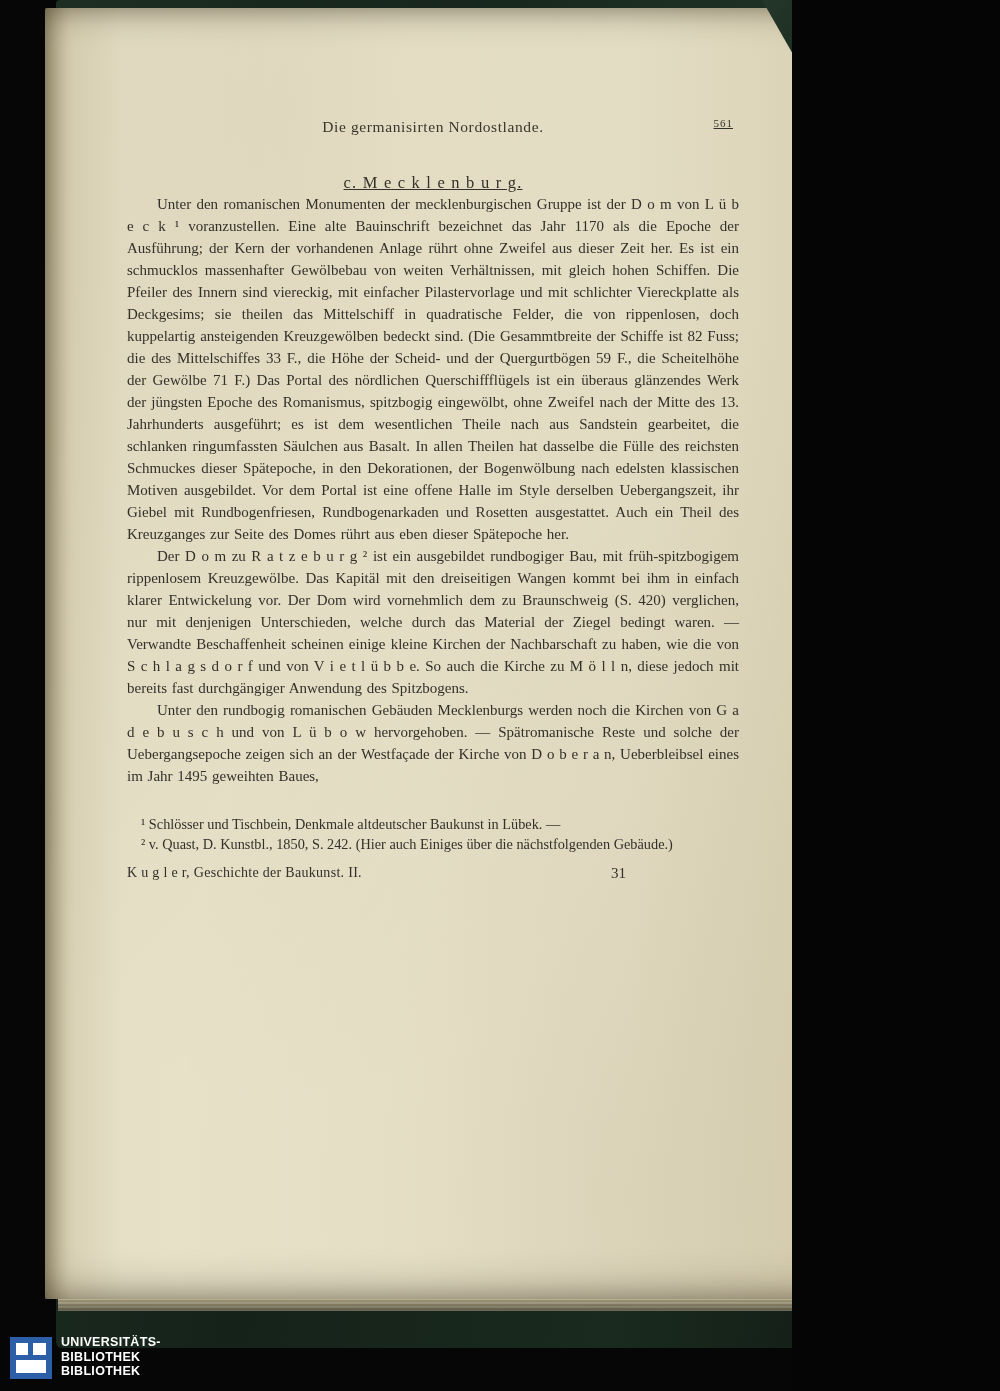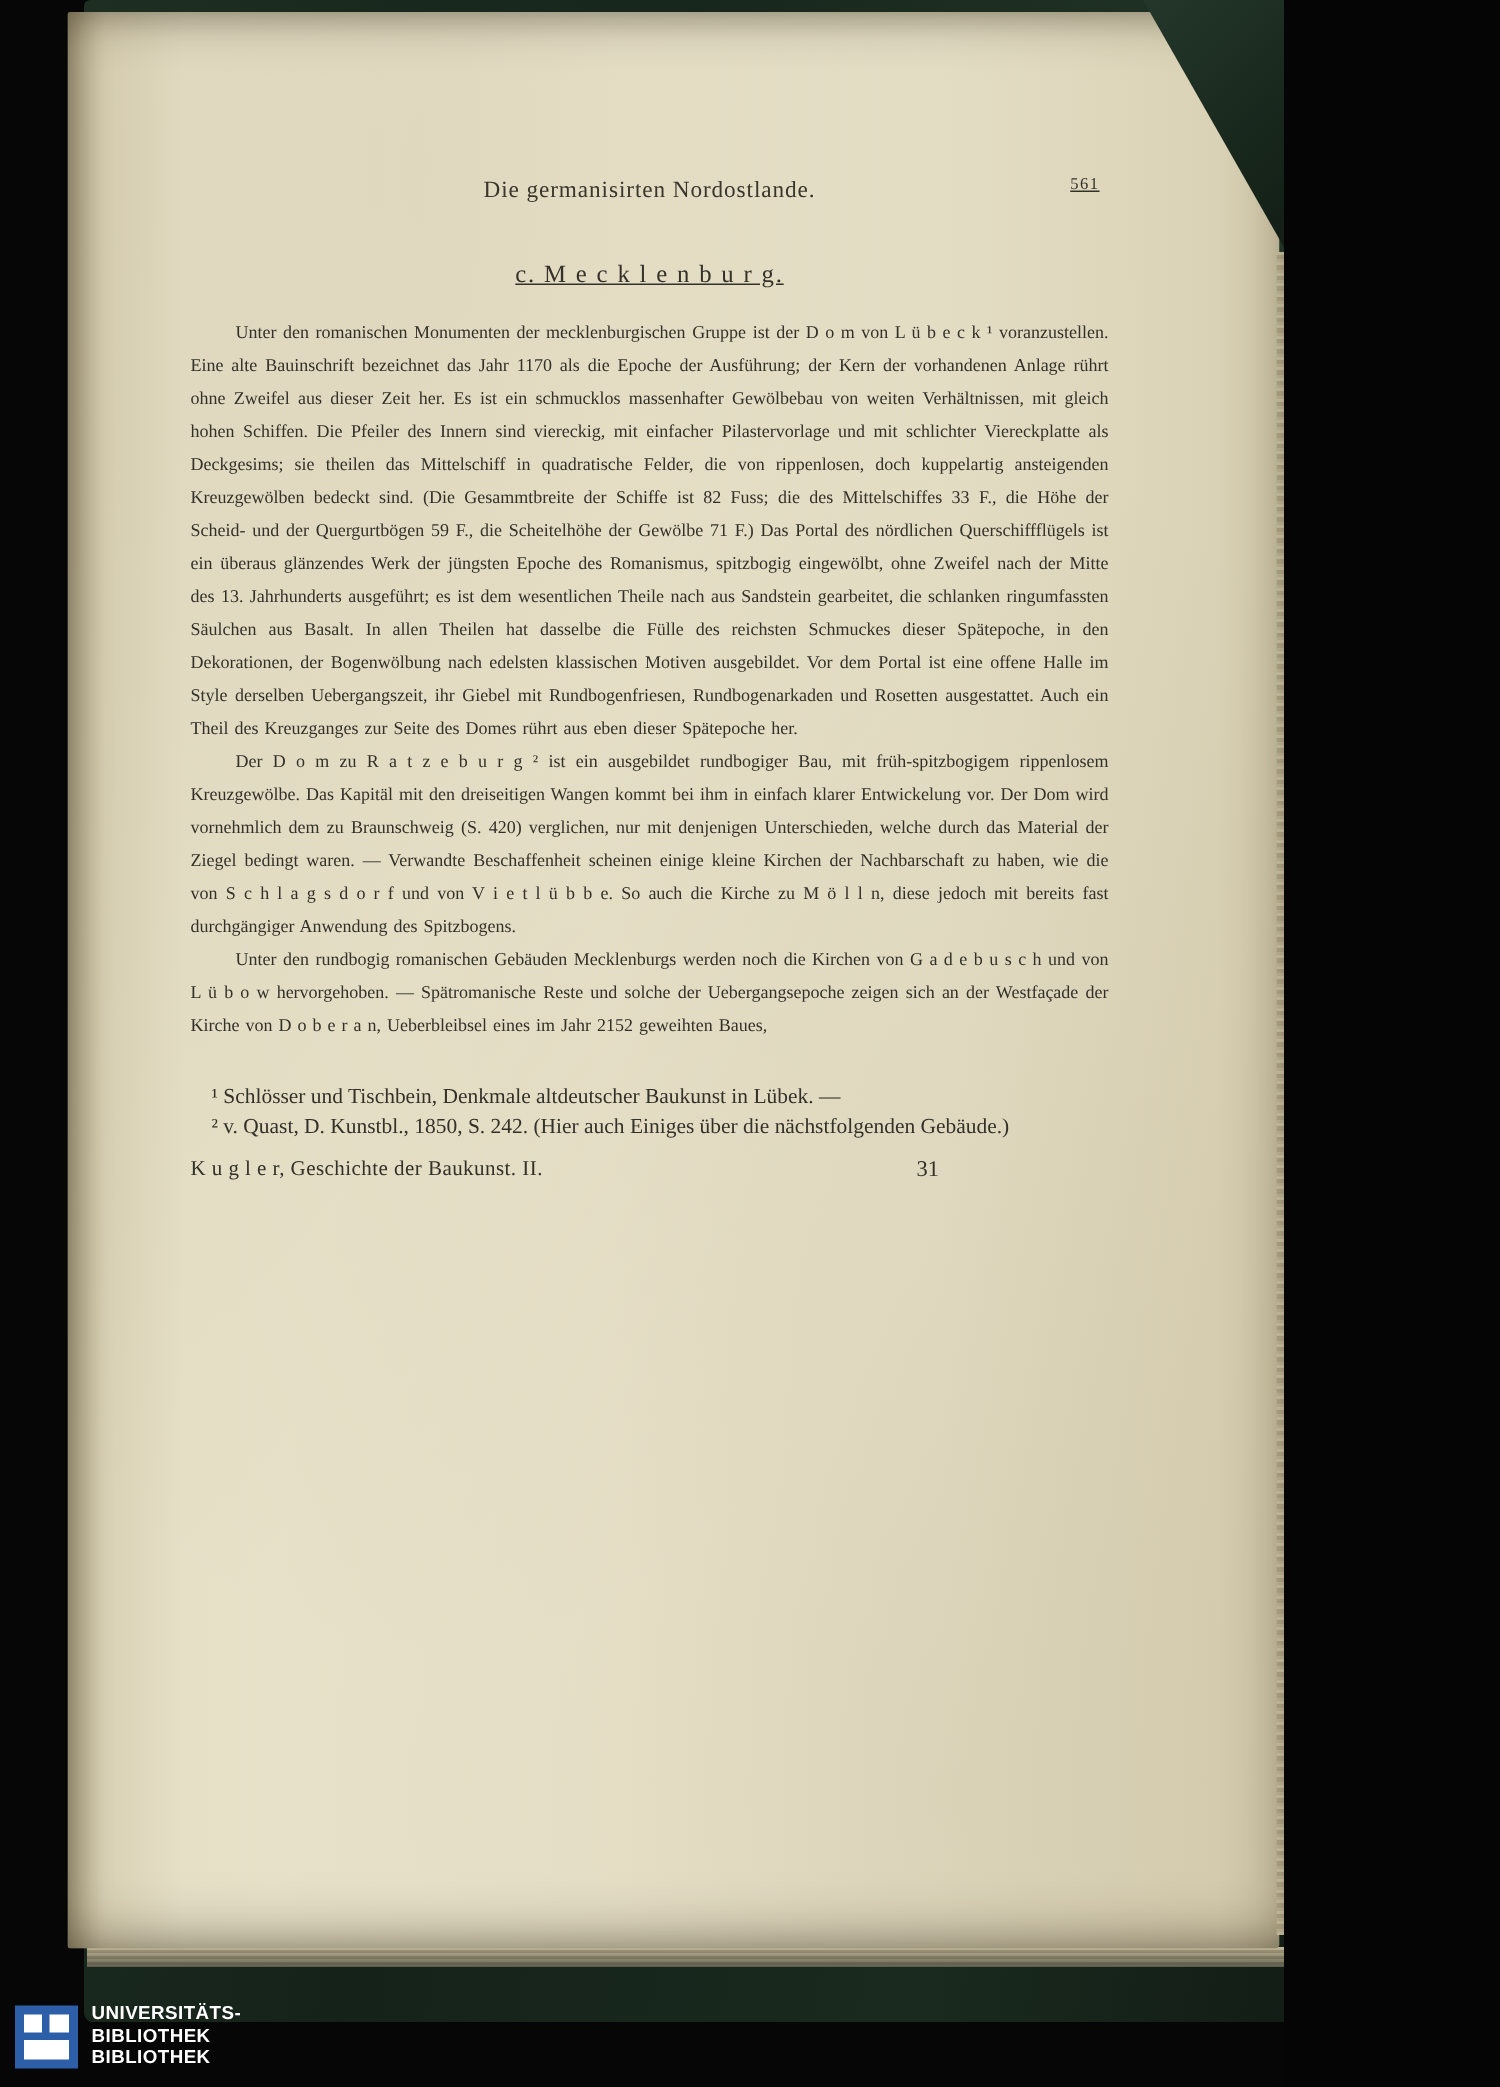--- a/index.html
+++ b/index.html
@@ -1,16 +1,16 @@
 <!DOCTYPE html>
 <html><head>
 <meta charset="utf-8">
 <style>
   html,body{margin:0;padding:0;background:#050505;}
-  .scene{position:relative;width:856px;height:1391px;background:#060606;overflow:hidden;
+  .scene{position:relative;width:792px;height:1391px;background:#060606;overflow:hidden;
          font-family:"Liberation Serif","DejaVu Serif",serif;}
 
   
   .cover{position:absolute;left:56px;top:0;width:928px;height:1348px;z-index:1;
          background:
            radial-gradient(ellipse at 85% 20%, rgba(70,110,80,.18), transparent 55%),
            linear-gradient(100deg,#1e2f22 0%,#15221a 35%,#1a2a1e 68%,#0e1612 100%);
          border-radius:4px 10px 16px 6px;}
 
   
@@ -39,21 +39,21 @@
   .cover-corner{position:absolute;left:762px;top:0;width:130px;height:228px;z-index:5;
         background:linear-gradient(135deg,#24372a 0%,#16241a 55%,#0d1510 100%);
         clip-path:polygon(0 0,100% 0,100% 100%);}
 
   
   .text-col{position:absolute;left:82px;top:110px;width:612px;color:#33302a;z-index:1;}
   .running-header{position:relative;display:flex;justify-content:center;
         font-size:15.5px;letter-spacing:.6px;color:#3a362d;}
   .page-number{position:absolute;right:6px;top:-1px;font-size:11px;letter-spacing:1px;color:#34312a;text-decoration:underline;}
   .section-heading{margin-top:37px;text-align:center;font-size:16.5px;letter-spacing:1.2px;color:#34312a;text-decoration:underline;}
-  .body-text{margin-top:17px;font-size:12px;line-height:22px;text-align:justify;word-spacing:1px;}
+  .body-text{font-size:15px;line-height:22px;text-align:justify;word-spacing:1px;}
   .body-text p{margin:0;text-indent:30px;}
   .footnotes{margin-top:28px;font-size:14.3px;line-height:19.5px;text-align:justify;}
   .footnotes p{margin:0;text-indent:14px;}
   .footer-line{position:relative;margin-top:11px;height:22px;font-size:14px;}
   .signature{letter-spacing:.3px;}
   .sheet-number{position:absolute;left:484px;top:0;font-size:15px;}
 
   
   .watermark{position:absolute;left:10px;top:1334px;z-index:10;display:flex;gap:9px;align-items:flex-end;}
   .ub-logo{width:42px;height:42px;flex:0 0 auto;
@@ -79,21 +79,21 @@
       <div class="running-header">
         <span>Die germanisirten Nordostlande.</span>
         <span class="page-number">561</span>
       </div>
 
       <div class="section-heading">c. M e c k l e n b u r g.</div>
 
       <div class="body-text">
         <p>Unter den romanischen Monumenten der mecklenburgischen Gruppe ist der D o m  von  L ü b e c k ¹ voranzustellen. Eine alte Bauinschrift bezeichnet das Jahr 1170 als die Epoche der Ausführung; der Kern der vorhandenen Anlage rührt ohne Zweifel aus dieser Zeit her. Es ist ein schmucklos massenhafter Gewölbebau von weiten Verhältnissen, mit gleich hohen Schiffen. Die Pfeiler des Innern sind viereckig, mit einfacher Pilastervorlage und mit schlichter Viereckplatte als Deckgesims; sie theilen das Mittelschiff in quadratische Felder, die von rippenlosen, doch kuppelartig ansteigenden Kreuzgewölben bedeckt sind. (Die Gesammtbreite der Schiffe ist 82 Fuss; die des Mittelschiffes 33 F., die Höhe der Scheid- und der Quergurtbögen 59 F., die Scheitelhöhe der Gewölbe 71 F.) Das Portal des nördlichen Querschiffflügels ist ein überaus glänzendes Werk der jüngsten Epoche des Romanismus, spitzbogig eingewölbt, ohne Zweifel nach der Mitte des 13. Jahrhunderts ausgeführt; es ist dem wesentlichen Theile nach aus Sandstein gearbeitet, die schlanken ringumfassten Säulchen aus Basalt. In allen Theilen hat dasselbe die Fülle des reichsten Schmuckes dieser Spätepoche, in den Dekorationen, der Bogenwölbung nach edelsten klassischen Motiven ausgebildet. Vor dem Portal ist eine offene Halle im Style derselben Uebergangszeit, ihr Giebel mit Rundbogenfriesen, Rundbogenarkaden und Rosetten ausgestattet. Auch ein Theil des Kreuzganges zur Seite des Domes rührt aus eben dieser Spätepoche her.</p>
         <p>Der D o m  zu  R a t z e b u r g ² ist ein ausgebildet rundbogiger Bau, mit früh-spitzbogigem rippenlosem Kreuzgewölbe. Das Kapitäl mit den dreiseitigen Wangen kommt bei ihm in einfach klarer Entwickelung vor. Der Dom wird vornehmlich dem zu Braunschweig (S. 420) verglichen, nur mit denjenigen Unterschieden, welche durch das Material der Ziegel bedingt waren. — Verwandte Beschaffenheit scheinen einige kleine Kirchen der Nachbarschaft zu haben, wie die von S c h l a g s d o r f und von V i e t l ü b b e. So auch die Kirche zu M ö l l n, diese jedoch mit bereits fast durchgängiger Anwendung des Spitzbogens.</p>
-        <p>Unter den rundbogig romanischen Gebäuden Mecklenburgs werden noch die Kirchen von G a d e b u s c h und von L ü b o w hervorgehoben. — Spätromanische Reste und solche der Uebergangsepoche zeigen sich an der Westfaçade der Kirche von D o b e r a n, Ueberbleibsel eines im Jahr 2152 geweihten Baues,</p>
+        <p>Unter den rundbogig romanischen Gebäuden Mecklenburgs werden noch die Kirchen von G a d e b u s c h und von L ü b o w hervorgehoben. — Spätromanische Reste und solche der Uebergangsepoche zeigen sich an der Westfaçade der Kirche von D o b e r a n, Ueberbleibsel eines im Jahr 1495 geweihten Baues,</p>
       </div>
 
       <div class="footnotes">
         <p>¹ Schlösser und Tischbein, Denkmale altdeutscher Baukunst in Lübek. —</p>
         <p>² v. Quast, D. Kunstbl., 1850, S. 242. (Hier auch Einiges über die nächstfolgenden Gebäude.)</p>
       </div>
 
       <div class="footer-line">
         <span class="signature">K u g l e r, Geschichte der Baukunst. II.</span>
         <span class="sheet-number">31</span>

